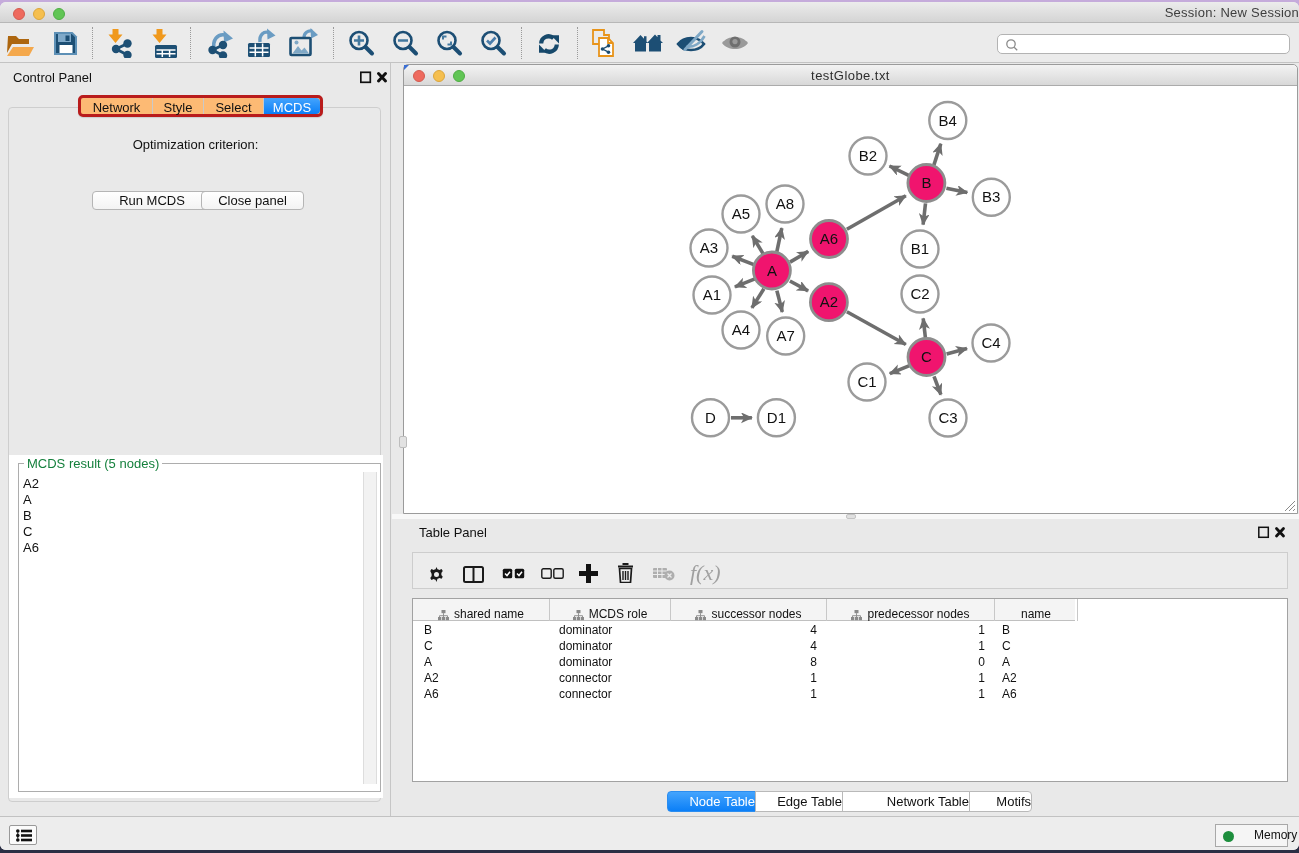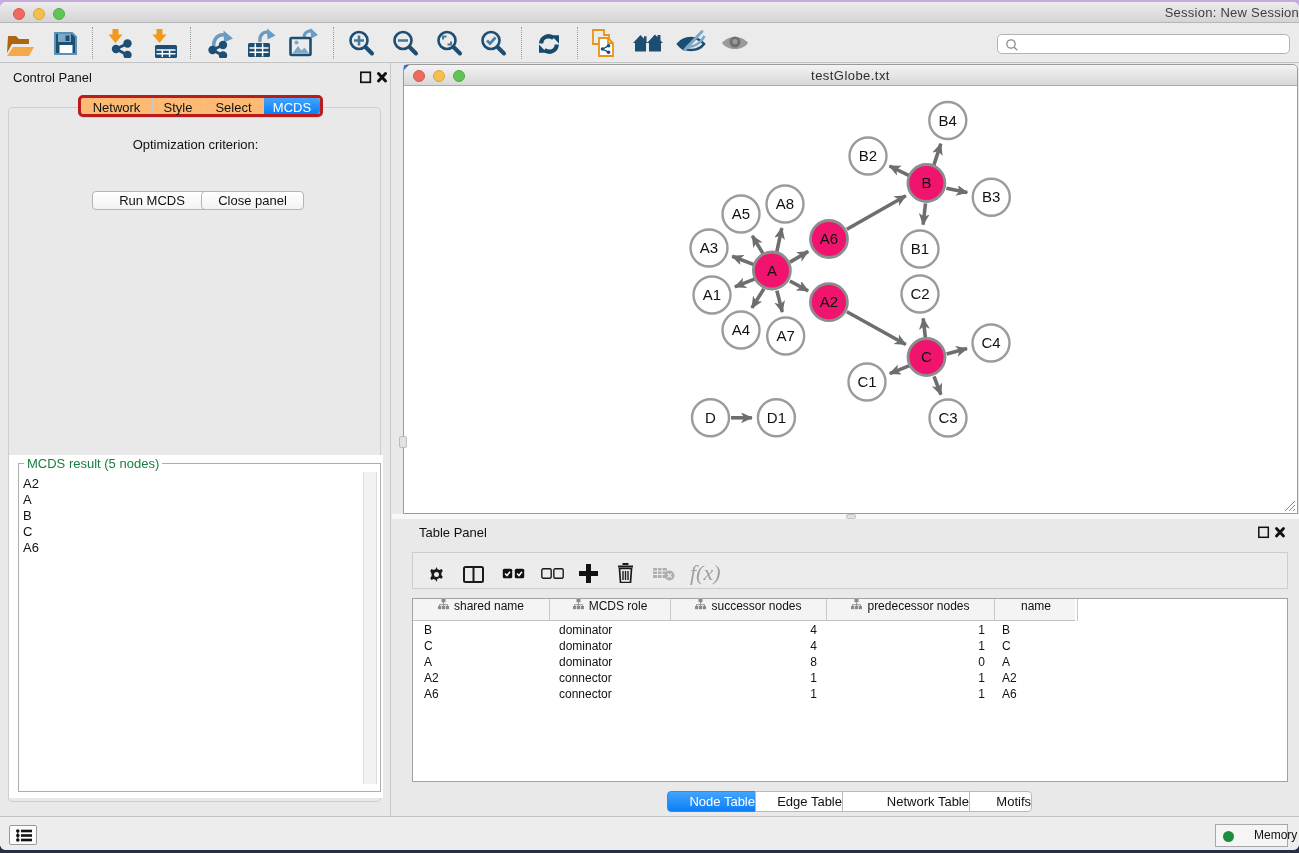--- a/index.html
+++ b/index.html
@@ -33,21 +33,21 @@
 
 .netwin{position:absolute;left:403px;top:1px;width:895px;height:450px;background:#fff;border:1px solid #9b9b9b;border-radius:5px 5px 0 0}
 .net-titlebar{position:absolute;left:0;top:0;width:100%;height:21px;background:linear-gradient(#f3f3f3,#d8d8d8);border-bottom:1px solid #ababab;border-radius:5px 5px 0 0}
 .net-title{position:absolute;top:0;width:100%;text-align:center;font-size:13px;letter-spacing:0.45px;line-height:21px;color:#2e2e2e}
 
 .tpanel{position:absolute;left:392px;top:456px;width:907px;height:296px}
 .tp-title{position:absolute;left:27px;top:6px;font-size:13px;color:#111}
 .tp-toolbar{position:absolute;left:20px;top:33px;width:876px;height:37px;background:#ececec;border:1px solid #cdcdcd}
 .tbl{position:absolute;left:20px;top:79px;width:876px;height:184px;background:#fff;border:1px solid #a2a2a2}
 .tbl-head{position:absolute;left:0;top:0;width:662px;height:22px;background:#f4f4f4;border-bottom:1px solid #c0c0c0;font-size:12px;color:#111}
-.th{position:absolute;top:0;height:22px;border-right:1px solid #c8c8c8;display:flex;align-items:flex-start;justify-content:center;gap:5px}
+.th{position:absolute;top:0;height:22px;border-right:1px solid #c8c8c8;display:flex;align-items:flex-end;justify-content:center;gap:5px}
 .td{position:absolute;font-size:12px;color:#111;line-height:16px}
 .btabs{position:absolute;left:4px;top:272px;width:100%;display:flex;justify-content:center}
 .btab{height:21px;line-height:20px;font-size:13px;color:#111;background:#fff;border:1px solid #b9b9b9;text-align:right}.btab+.btab{margin-left:-1px}
 .btab.sel{background:linear-gradient(#44a4fd,#0b7ff7);color:#fff;border-color:#2b8df0}
 </style></head>
 <body>
 <div class="app">
   <div class="titlebar">
     <div class="tl" style="left:13px;background:#ee6a5e;border:0.5px solid #d35b50"></div>
     <div class="tl" style="left:33px;background:#f5bf4f;border:0.5px solid #dba63c"></div>

